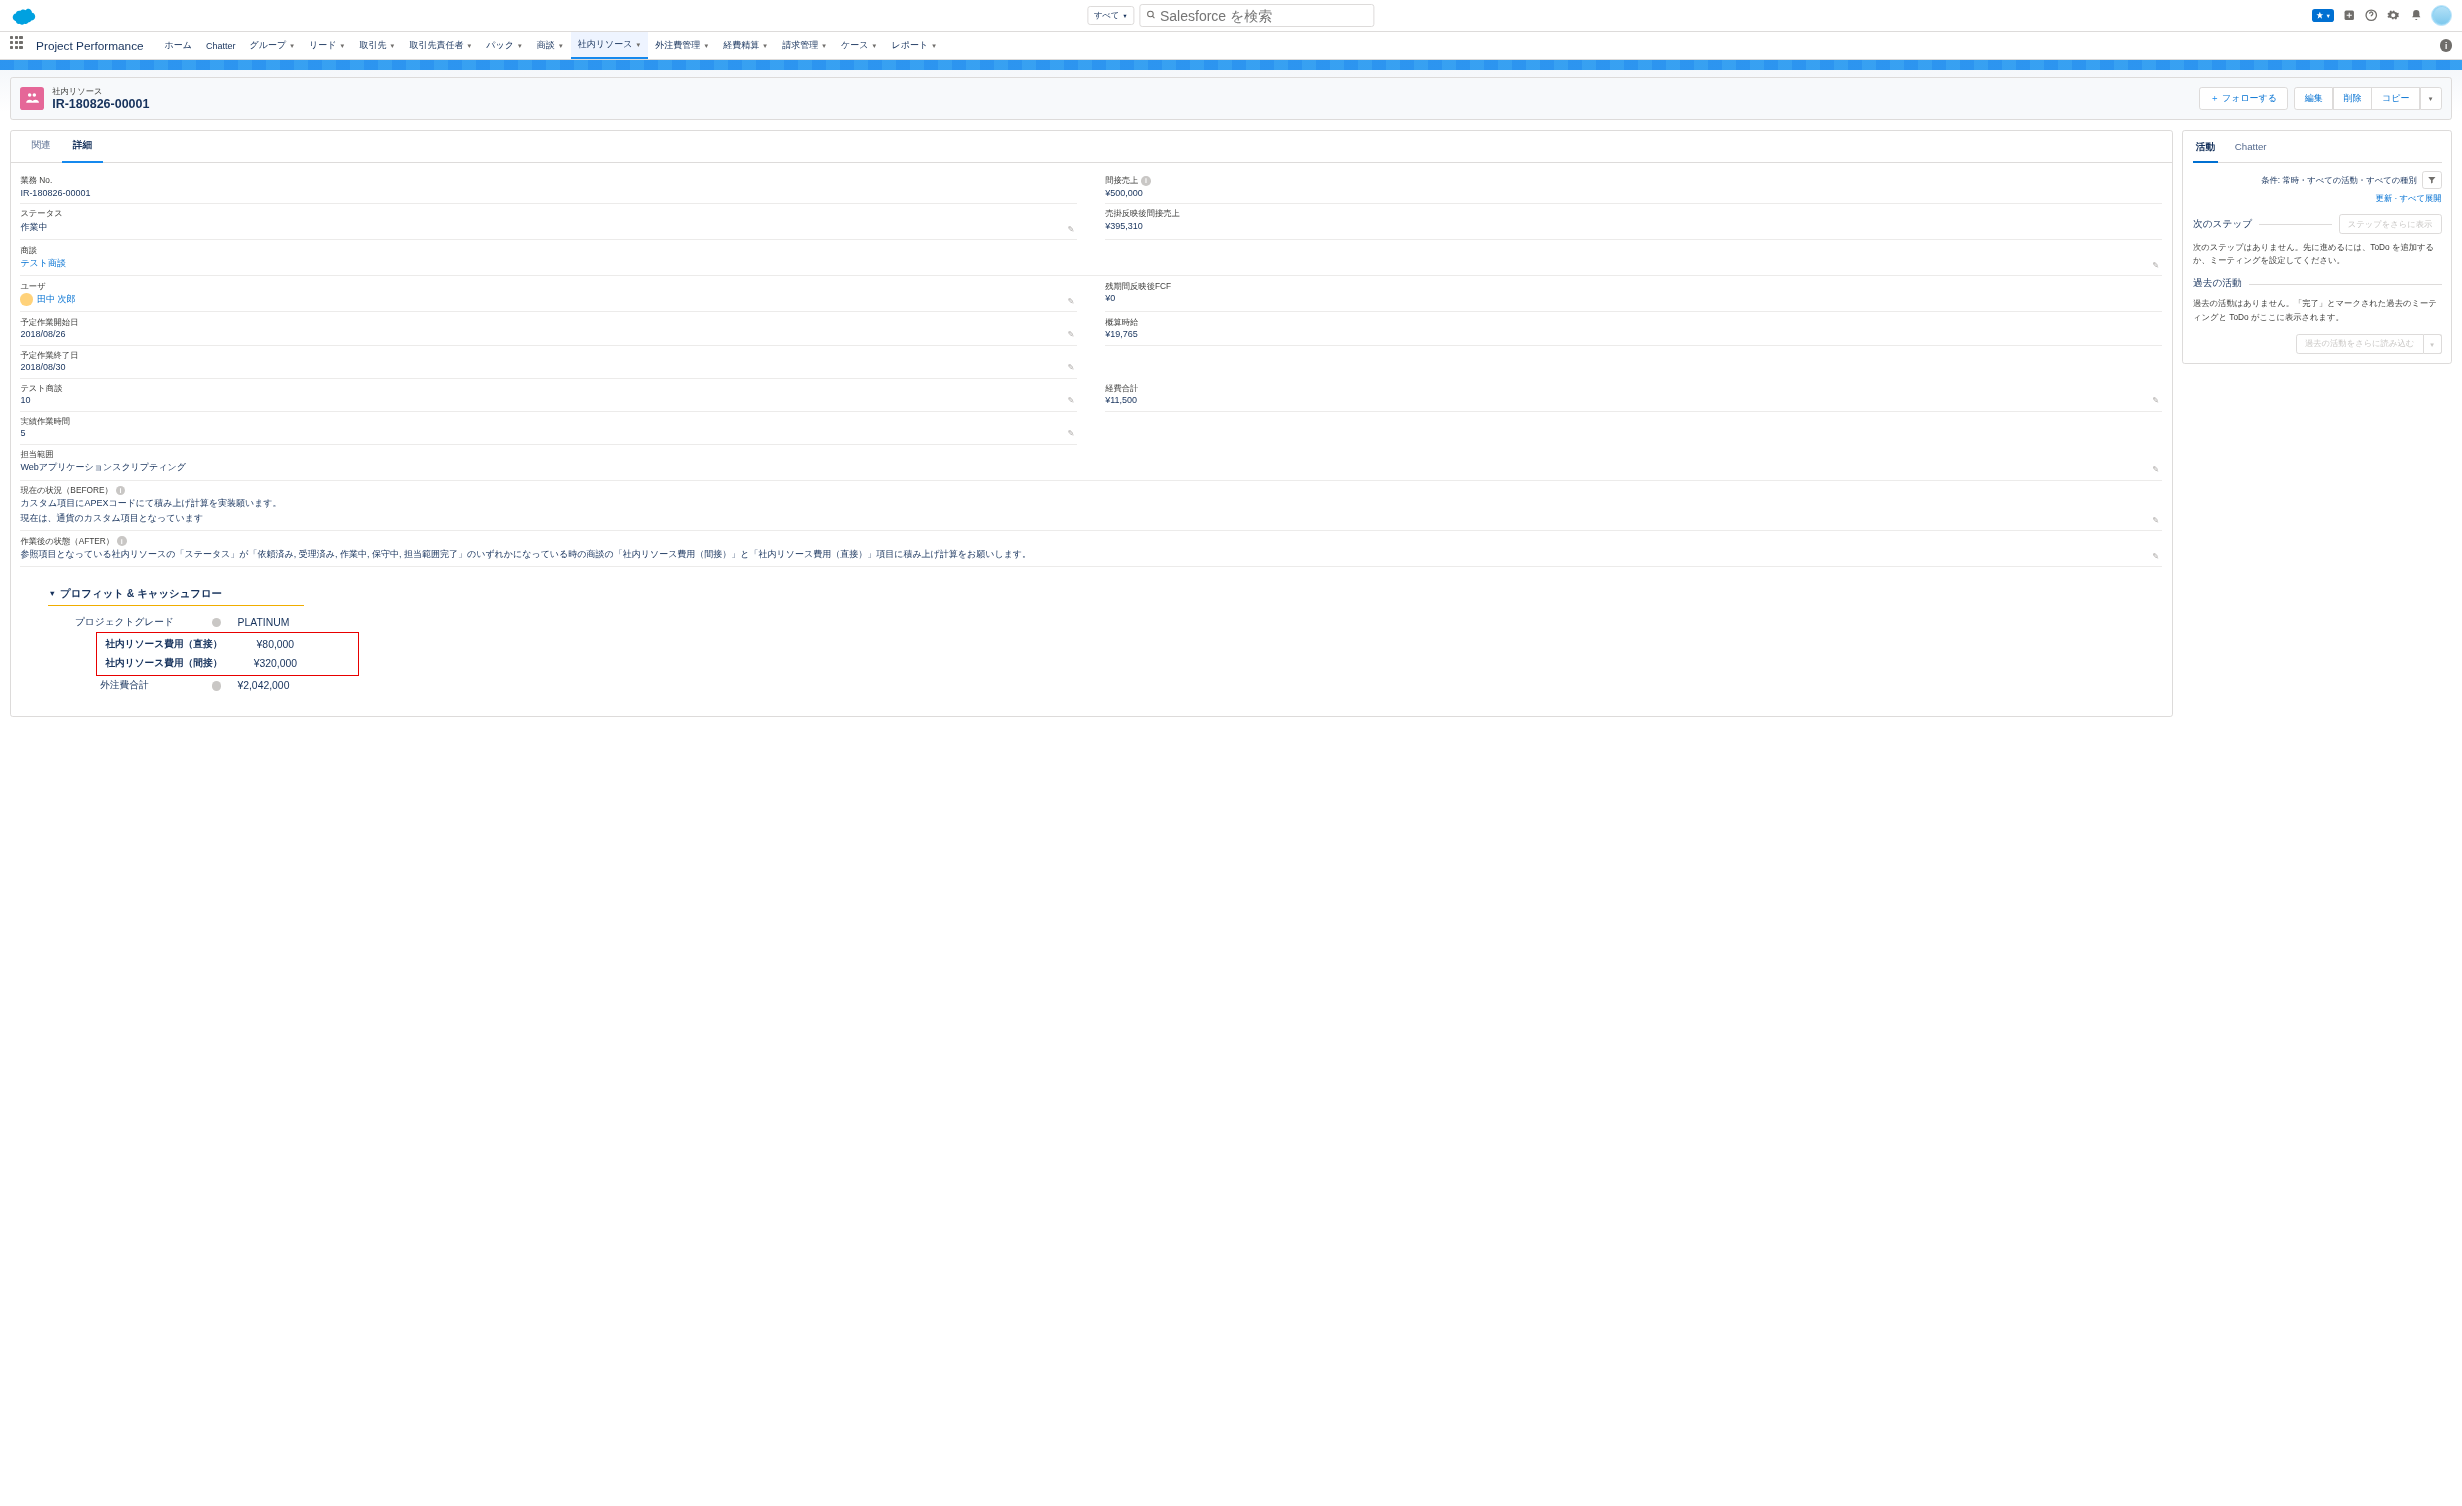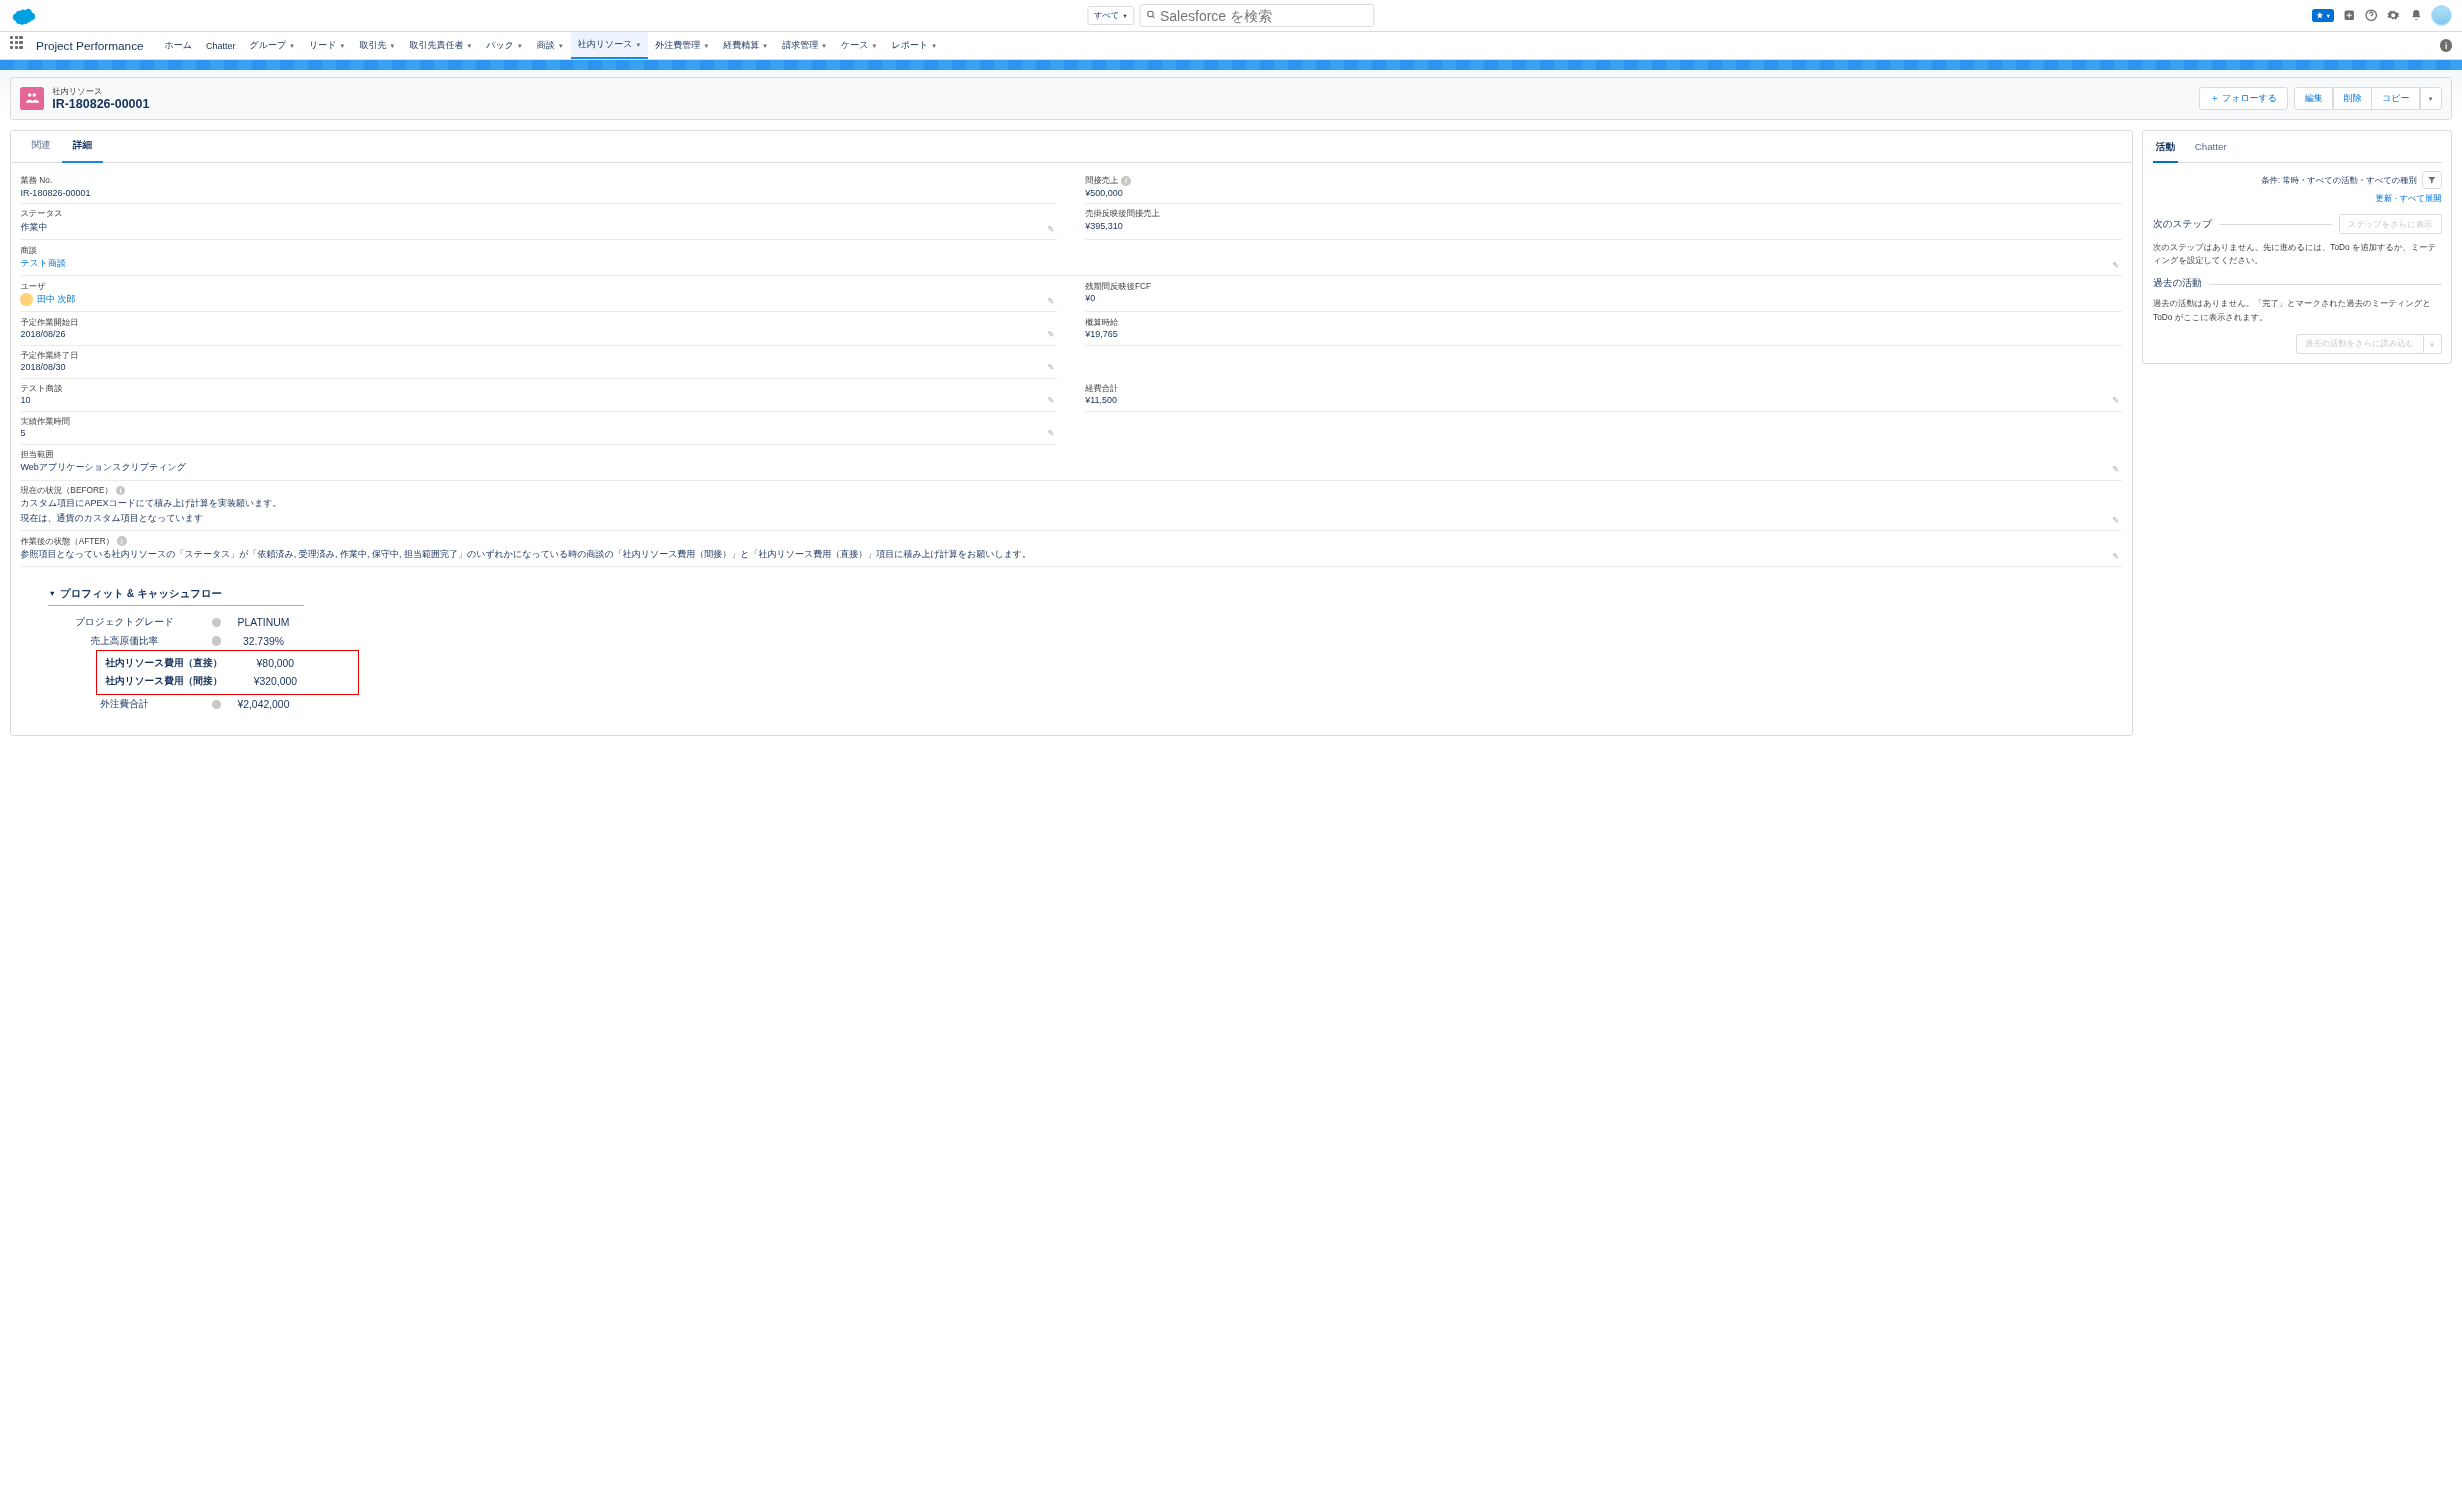--- a/index.html
+++ b/index.html
@@ -45,21 +45,21 @@
 .header-actions { margin-left: auto; display: flex; gap: 0; }
 .hbtn { border: 0.7px solid #dddbda; background: #fff; padding: 4.2px 9.7px; font-size: 9px; color: #0070d2; cursor: pointer; border-radius: 2.8px; }
 .hbtn + .hbtn { margin-left: -0.7px; border-radius: 0; }
 .hbtn:first-of-type { border-radius: 2.8px 0 0 2.8px; }
 .hbtn.follow { border-radius: 2.8px; margin-right: 7px; display: flex; align-items: center; gap: 2.8px; }
 .hbtn.more { border-radius: 0 2.8px 2.8px 0; padding: 4.2px 7px; }
 
 
 .body-cols { display: flex; gap: 9.7px; padding: 9.7px; align-items: flex-start; }
 .main-col { flex: 1; background: #fff; border: 0.7px solid #dddbda; border-radius: 2.8px; }
-.side-col { width: 310px; background: #fff; border: 0.7px solid #dddbda; border-radius: 2.8px; padding: 9.7px; }
+.side-col { width: 270px; background: #fff; border: 0.7px solid #dddbda; border-radius: 2.8px; padding: 9.7px; }
 
 
 .rec-tabs { display: flex; border-bottom: 0.7px solid #dddbda; padding: 0 9.7px; }
 .rec-tab { padding: 8.3px 11px; font-size: 9.7px; color: #54698d; cursor: pointer; }
 .rec-tab.active { color: #16325c; font-weight: 700; border-bottom: 2.1px solid #1589ee; margin-bottom: -0.7px; }
 
 
 .detail-body { padding: 8.3px 9.7px 14px; }
 .detail-row { display: flex; gap: 28px; }
 .detail-cell { flex: 1; border-bottom: 0.7px solid #ecebea; padding: 4.2px 0 5.5px; position: relative; min-height: 32px; }
@@ -388,25 +388,20 @@
       <div class="profit-image">
         <div class="profit-head">
             <span style="font-size:7.6px">▼</span>
             <span>プロフィット &amp; キャッシュフロー</span>
           </div>
         <div class="profit-row">
           <div class="profit-label">プロジェクトグレード</div>
           <span class="gray-dot"></span>
           <div class="profit-val">PLATINUM</div>
         </div>
-        <div class="profit-row">
-          <div class="profit-label">売上高原価比率</div>
-          <span class="gray-dot"></span>
-          <div class="profit-val">32.739%</div>
-        </div>
         <div class="profit-highlight" style="margin-left:48px">
           <div class="profit-row">
             <div class="profit-label" style="width:140px">社内リソース費用（直接）</div>
             <div class="profit-val">¥80,000</div>
           </div>
           <div class="profit-row">
             <div class="profit-label" style="width:140px">社内リソース費用（間接）</div>
             <div class="profit-val">¥320,000</div>
           </div>
         </div>

